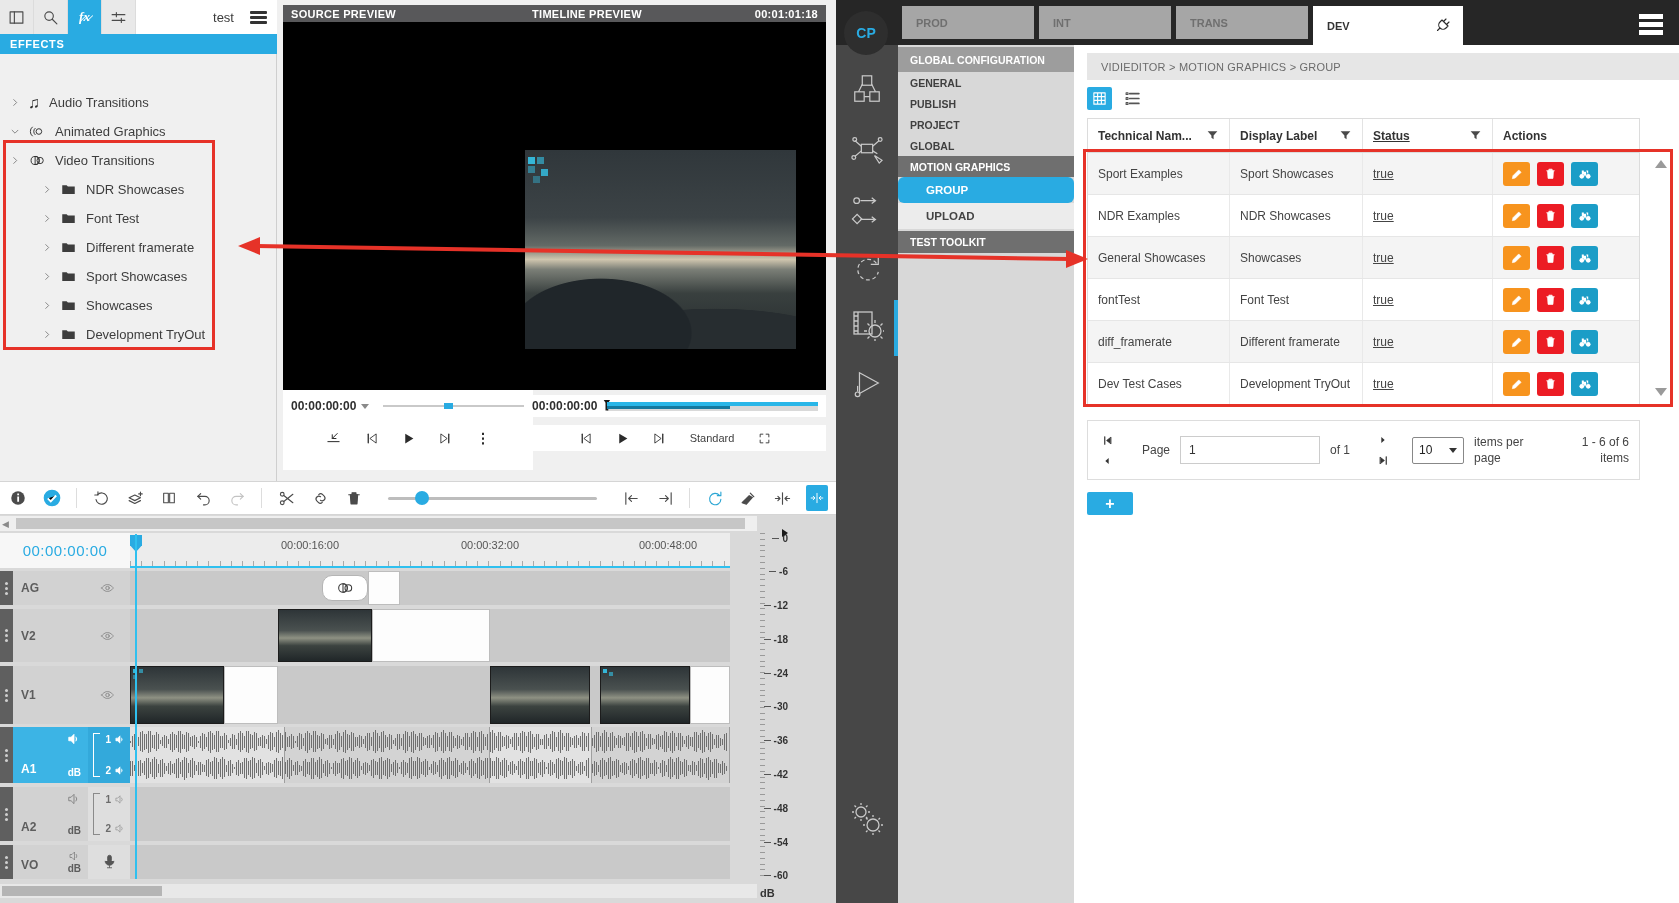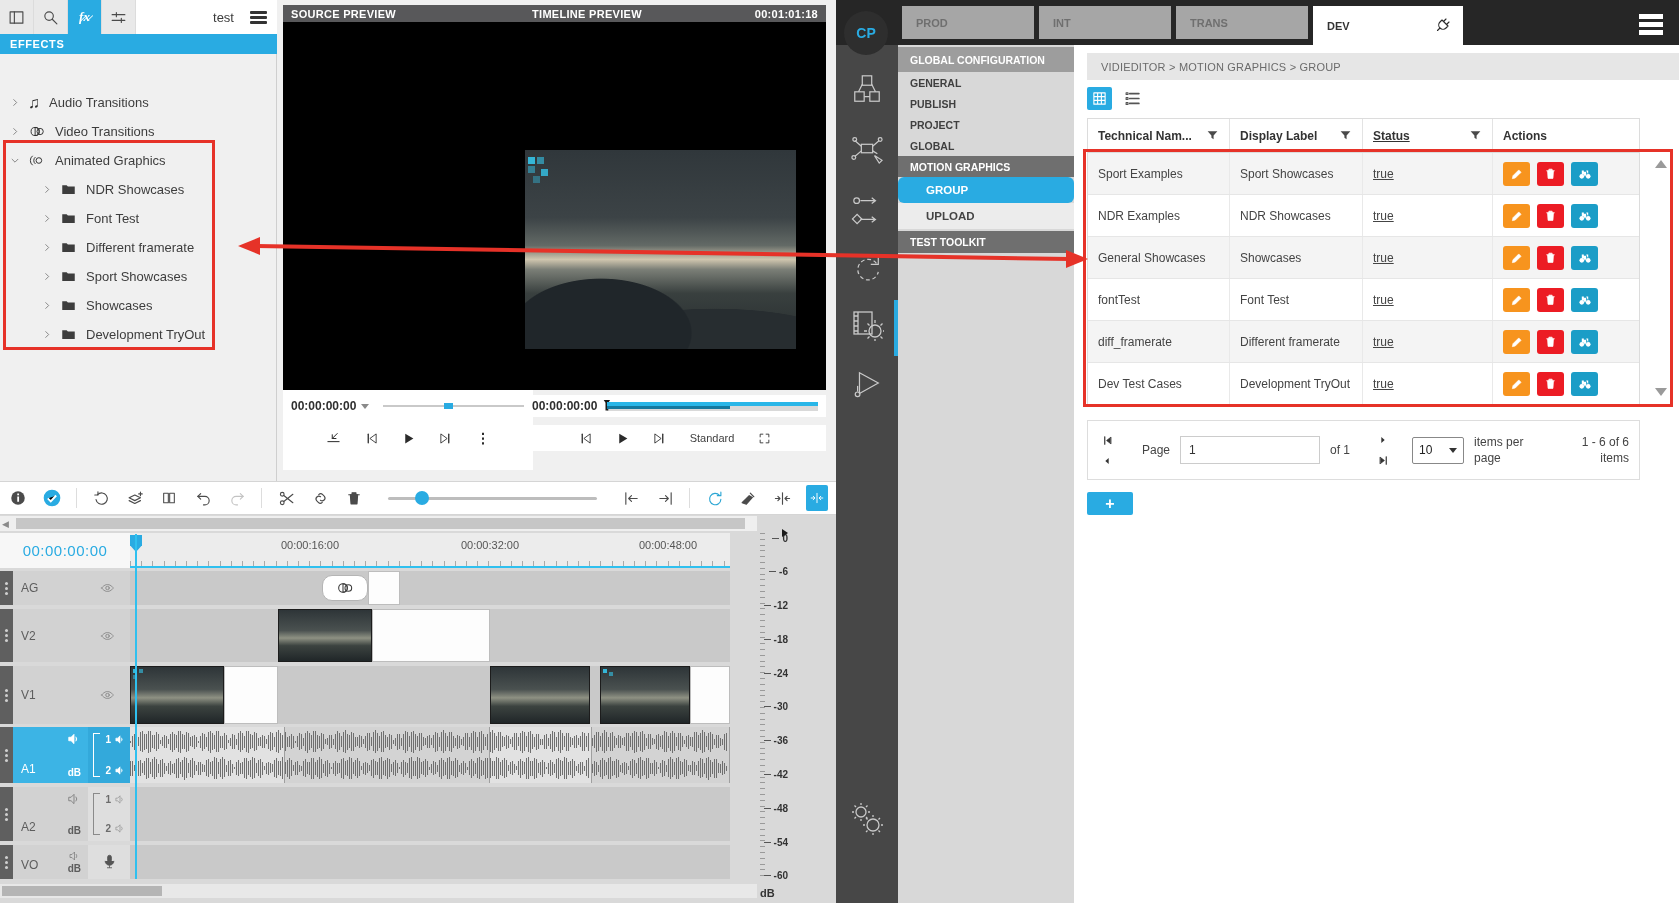--- a/index.html
+++ b/index.html
@@ -76,21 +76,21 @@
     clip-path:polygon(0 0,100% 0,100% 60%,50% 100%,0 60%);}
   #playhead-line{position:absolute;left:135px;top:19px;width:2px;height:345px;background:#2fc0ef;z-index:5;}
   #workarea-line{position:absolute;left:130px;top:51px;width:600px;height:2px;background:#2fc0ef;}
   .trk{position:absolute;left:0;width:730px;}
   .grip{position:absolute;left:0;top:0;bottom:0;width:13px;background:#5f5f5f;display:flex;align-items:center;justify-content:center;}
   .grip i{display:block;width:3px;height:3px;background:#cfcfcf;border-radius:50%;box-shadow:0 -5px 0 #cfcfcf,0 5px 0 #cfcfcf;}
   .tlabel{position:absolute;left:13px;top:0;bottom:0;background:#d2d2d2;}
   .tlabel.video{width:117px;}
   .tlabel.audio{width:75px;}
   .tsub{position:absolute;left:88px;top:0;bottom:0;width:42px;background:#dedede;}
-  .tname{position:absolute;left:8px;bottom:7px;font-size:12px;font-weight:normal;color:#5d5d5d;}
+  .tname{position:absolute;left:8px;bottom:7px;font-size:12px;font-weight:bold;color:#5d5d5d;}
   .tlabel.video .tname{top:50%;transform:translateY(-50%);bottom:auto;}
   .eye{position:absolute;right:14px;top:50%;transform:translateY(-50%);}
   .spk{position:absolute;right:6px;top:5px;}
   .dbl{position:absolute;right:7px;bottom:5px;font-size:10px;font-weight:bold;color:#5d5d5d;}
   .sel .tlabel{background:#3cb4e5;}
   .sel .tsub{background:#33a9db;}
   .sel .tname,.sel .dbl{color:#fff;}
   .chrow{position:absolute;right:4px;font-size:10px;font-weight:bold;color:#6b6b6b;display:flex;align-items:center;gap:3px;}
   .sel .chrow{color:#fff;}
   .bracket{position:absolute;left:5px;top:6px;bottom:6px;width:7px;border:1.5px solid #8a8a8a;border-right:none;}
@@ -415,42 +415,42 @@
           <svg width="11" height="11" class="ic" style="stroke:#555">
             <use href="#i-chevr"></use>
           </svg>
         </span>
       <span class="ticon" style="font-size:16px;color:#2b2b2b;">♫</span>
       <span>Audio Transitions</span>
     </div>
     <div class="tree-row">
       <span class="chev">
           <svg width="11" height="11" class="ic" style="stroke:#555">
+            <use href="#i-chevd"></use>
+          </svg>
+        </span>
+      <span class="ticon">
+          <svg width="18" height="15" viewBox="0 0 24 24" style="stroke:#2b2b2b;fill:none;stroke-width:1.5">
+            <use href="#i-agfx"></use>
+          </svg>
+        </span>
+      <span>Animated Graphics</span>
+    </div>
+    <div class="tree-row">
+      <span class="chev">
+          <svg width="11" height="11" class="ic" style="stroke:#555">
             <use href="#i-chevr"></use>
           </svg>
         </span>
       <span class="ticon">
           <svg width="18" height="15" viewBox="0 0 24 24" style="stroke:#2b2b2b;fill:none;stroke-width:1.5">
             <use href="#i-vtrans"></use>
           </svg>
         </span>
       <span>Video Transitions</span>
-    </div>
-    <div class="tree-row">
-      <span class="chev">
-          <svg width="11" height="11" class="ic" style="stroke:#555">
-            <use href="#i-chevd"></use>
-          </svg>
-        </span>
-      <span class="ticon">
-          <svg width="18" height="15" viewBox="0 0 24 24" style="stroke:#2b2b2b;fill:none;stroke-width:1.5">
-            <use href="#i-agfx"></use>
-          </svg>
-        </span>
-      <span>Animated Graphics</span>
     </div>
     <div class="tree-row lvl1">
       <span class="chev">
           <svg width="11" height="11" class="ic" style="stroke:#555">
             <use href="#i-chevr"></use>
           </svg>
         </span>
       <span class="ticon">
           <svg width="17" height="15" viewBox="0 0 24 24" fill="#3d3d3d">
             <use href="#i-folder"></use>

